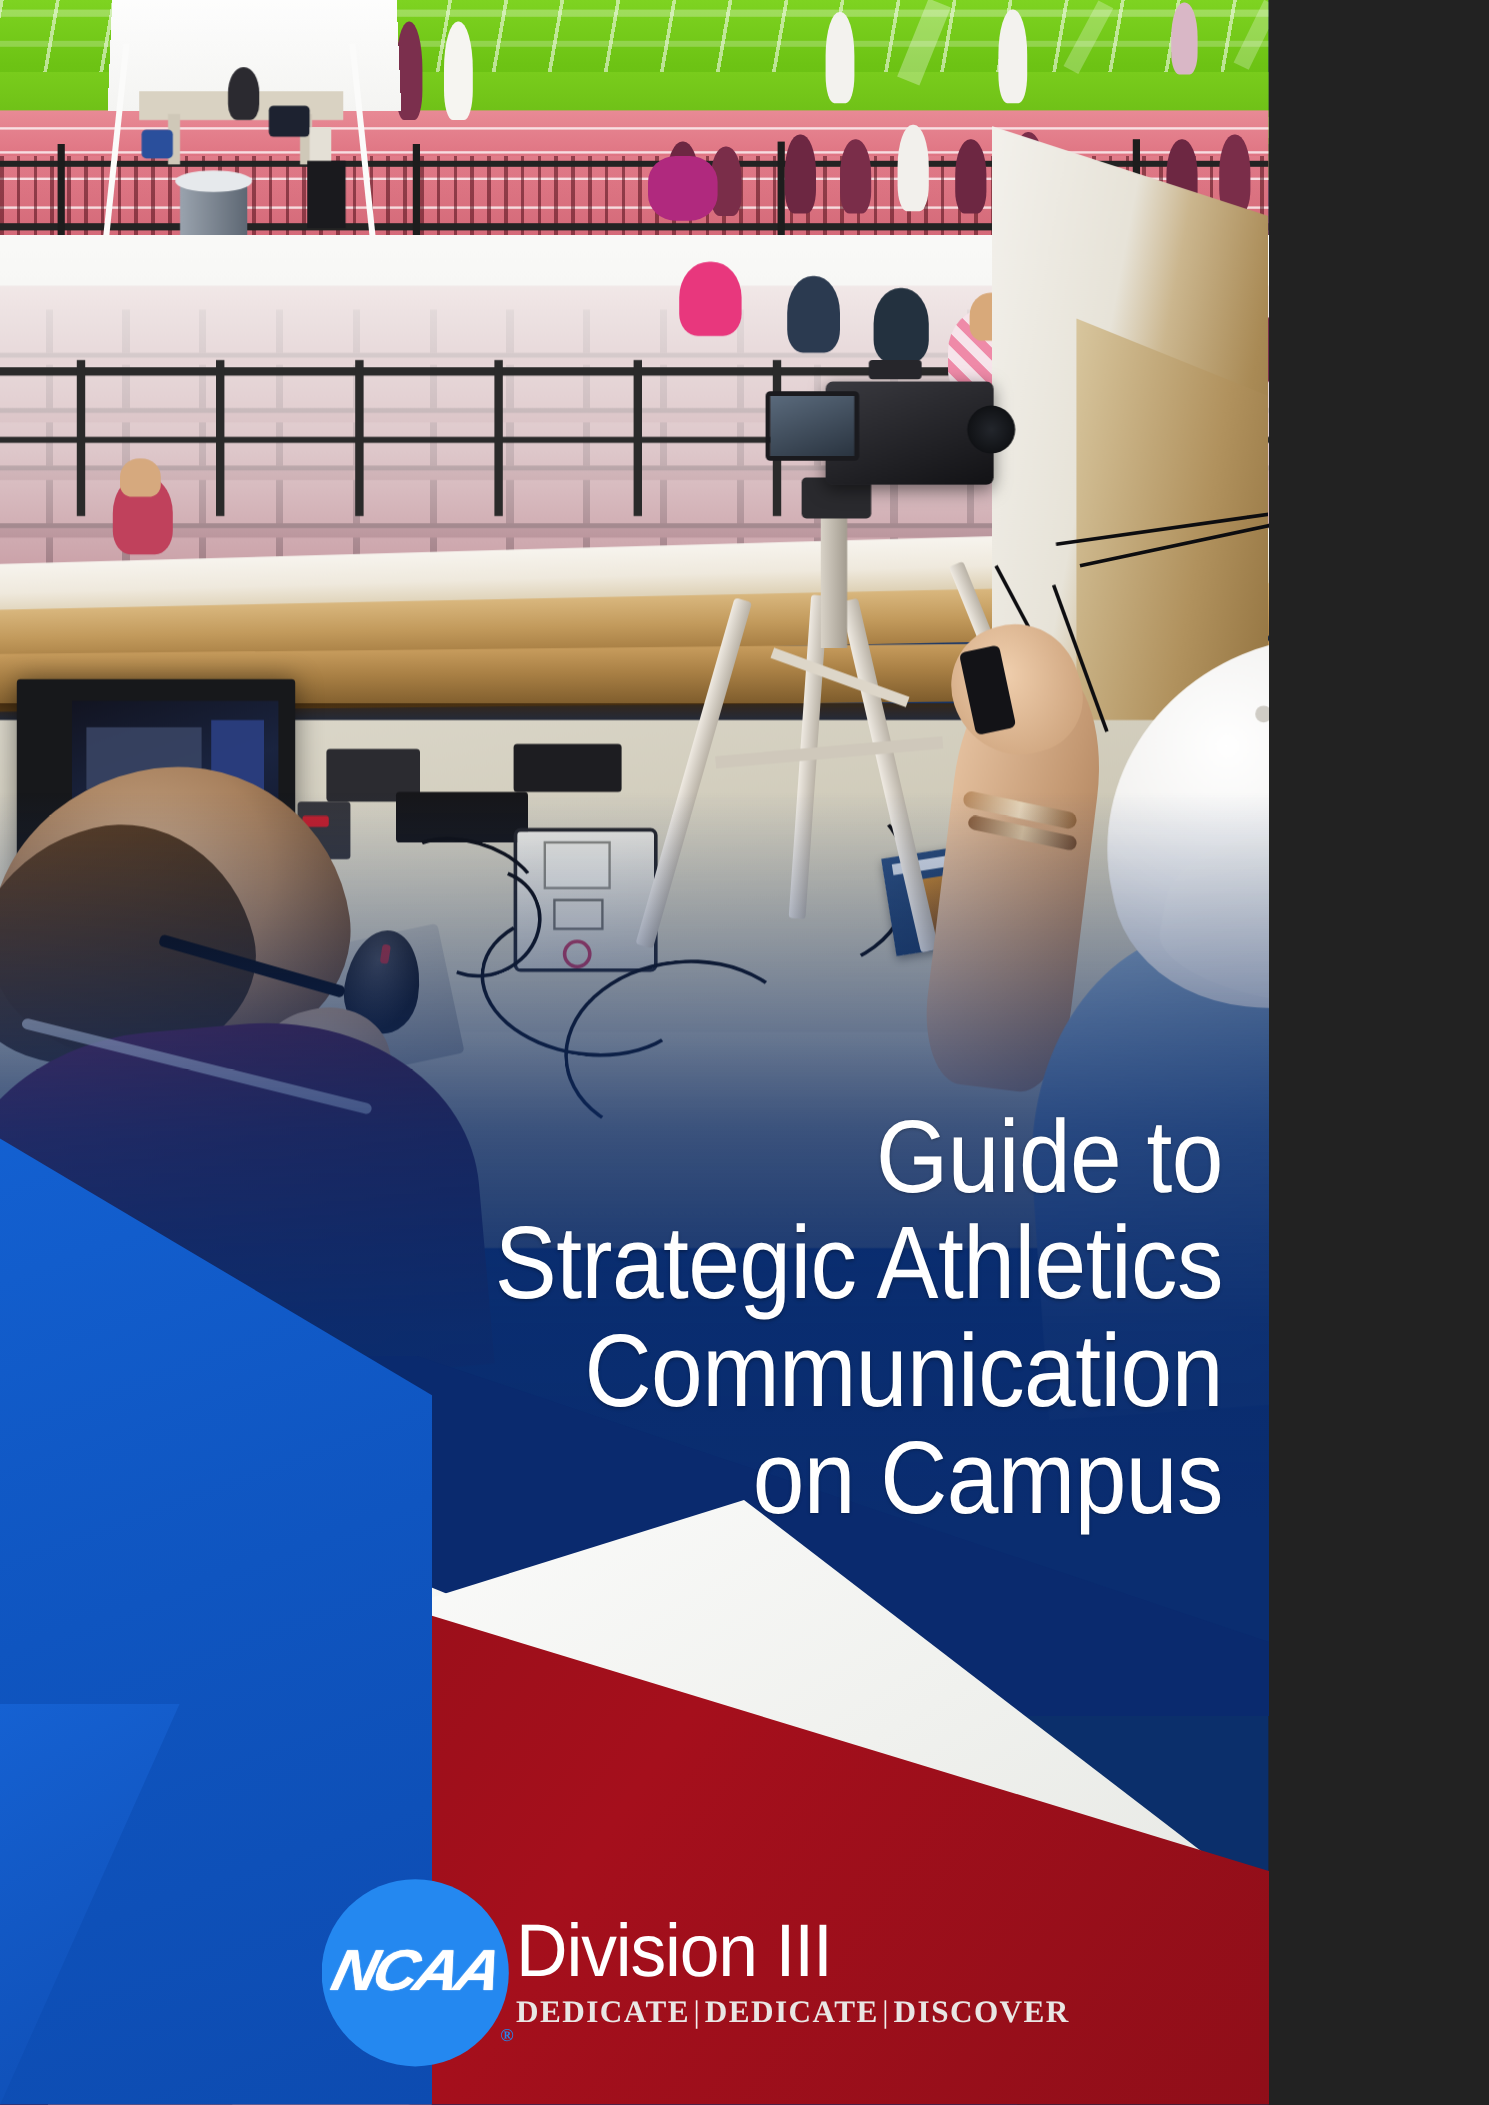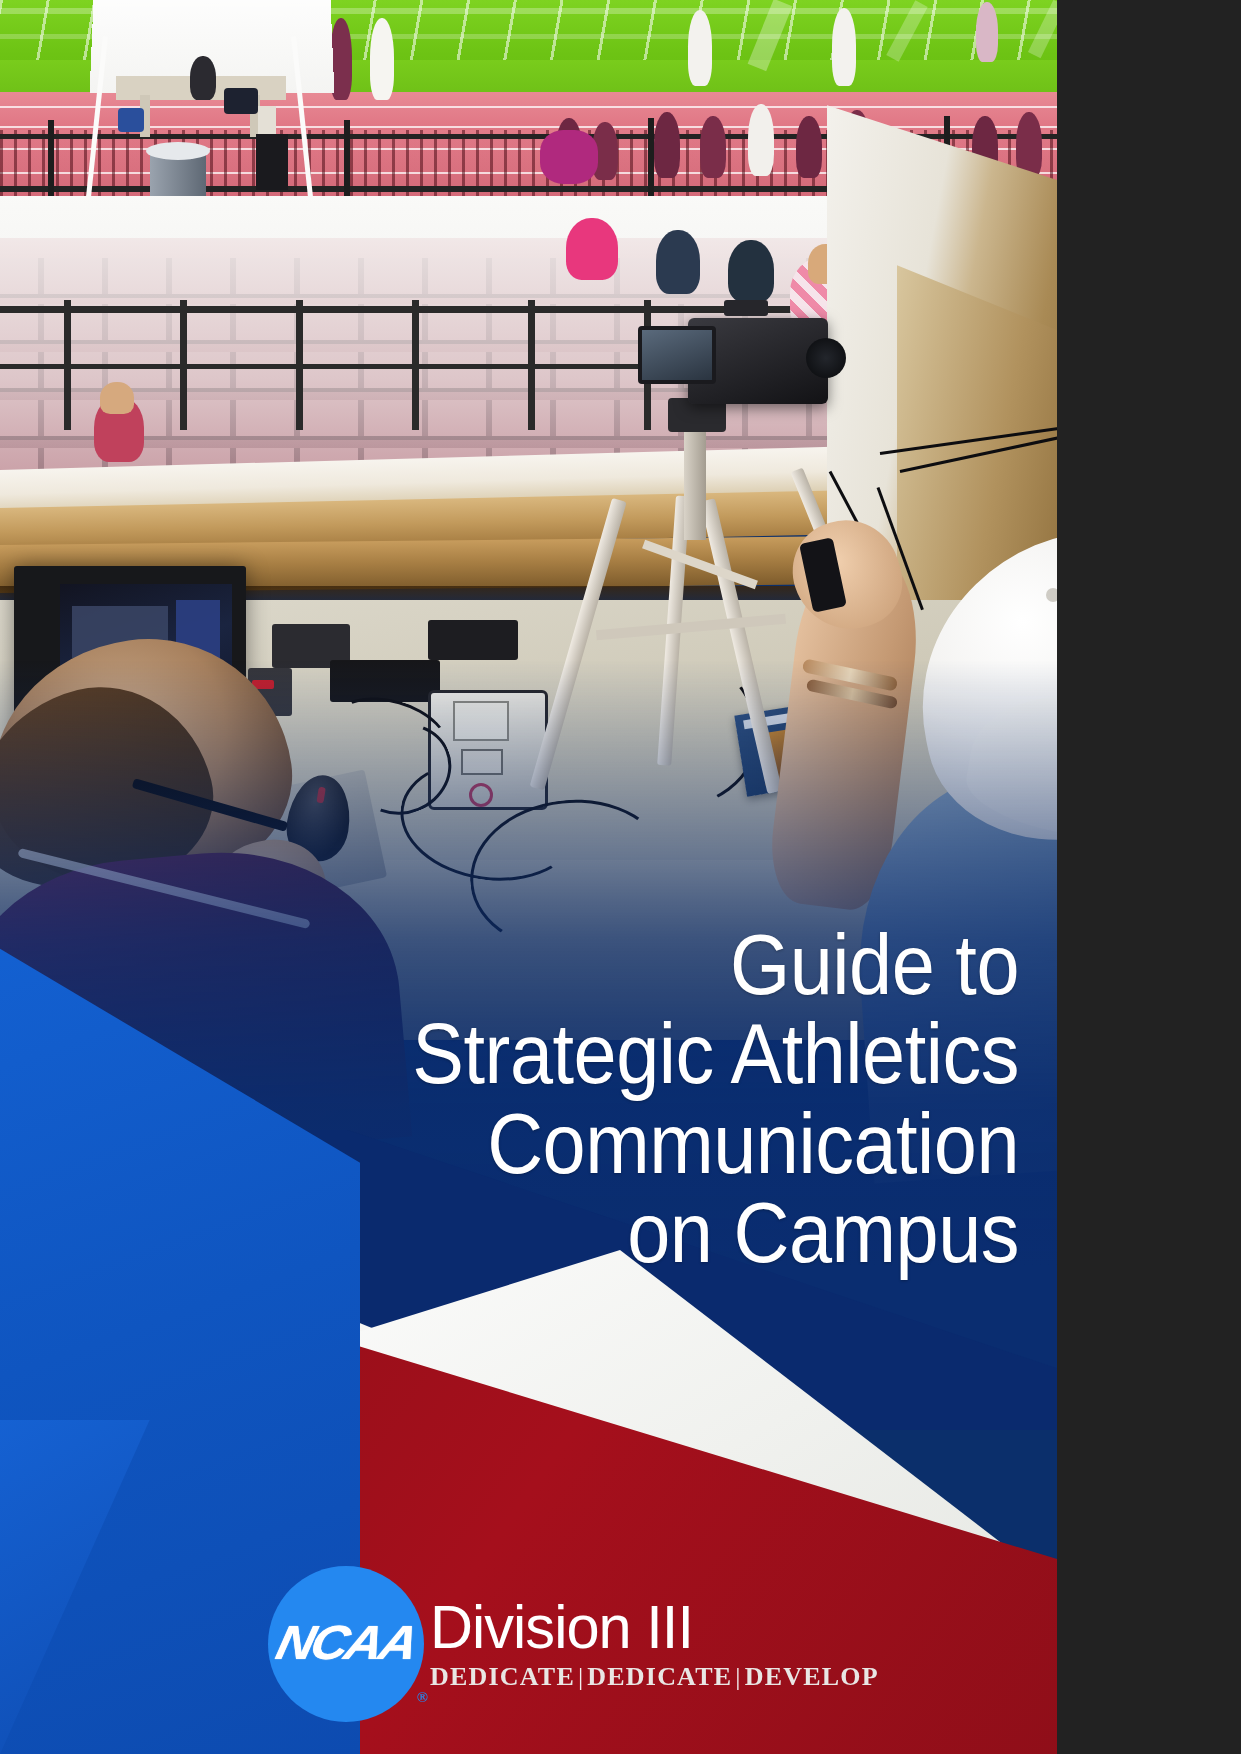--- a/index.html
+++ b/index.html
@@ -582,18 +582,18 @@
   </div>
 
   <div class="logo-lockup">
     <div class="ncaa-mark">
       <span class="ncaa-word">NCAA</span>
       <span class="ncaa-reg">®</span>
     </div>
     <div class="logo-text">
       <div class="division">Division III</div>
       <div class="tagline">
-        <span>DEDICATE</span><span class="sep">|</span><span>DEDICATE</span><span class="sep">|</span><span>DEVELOP</span>
+        <span>DEDICATE</span><span class="sep">|</span><span>DEDICATE</span><span class="sep">|</span><span>DISCOVER</span>
       </div>
     </div>
   </div>
 
 </div>
 
 </body></html>

